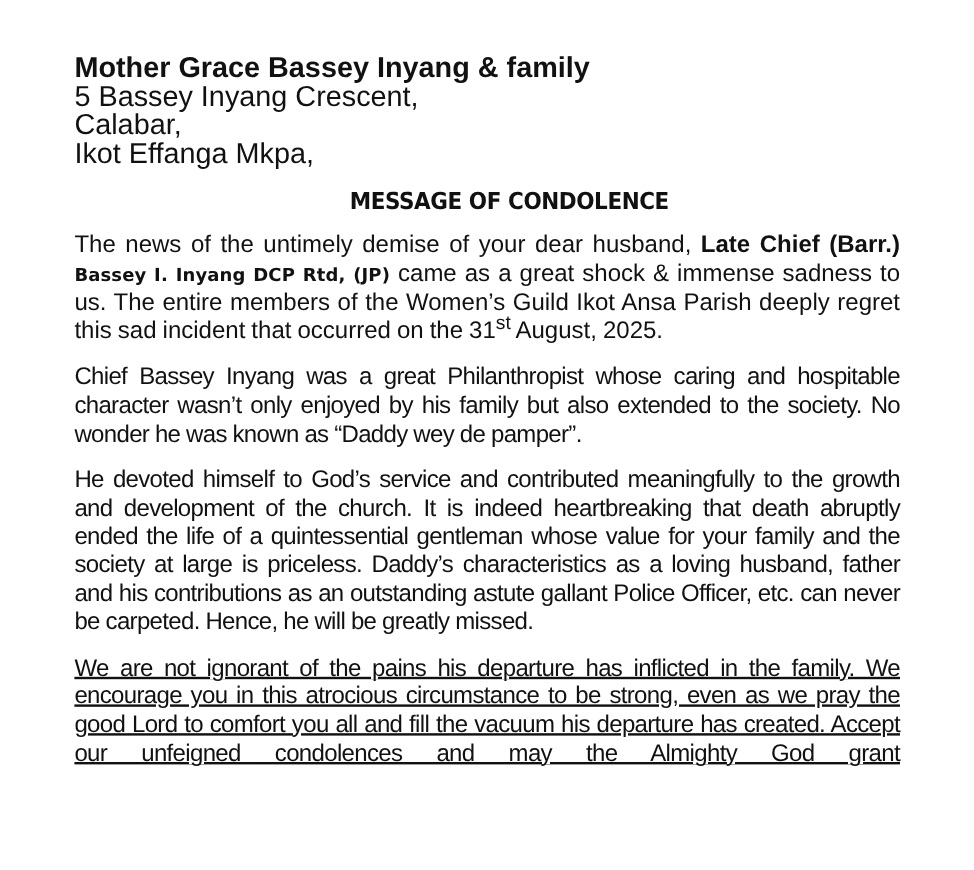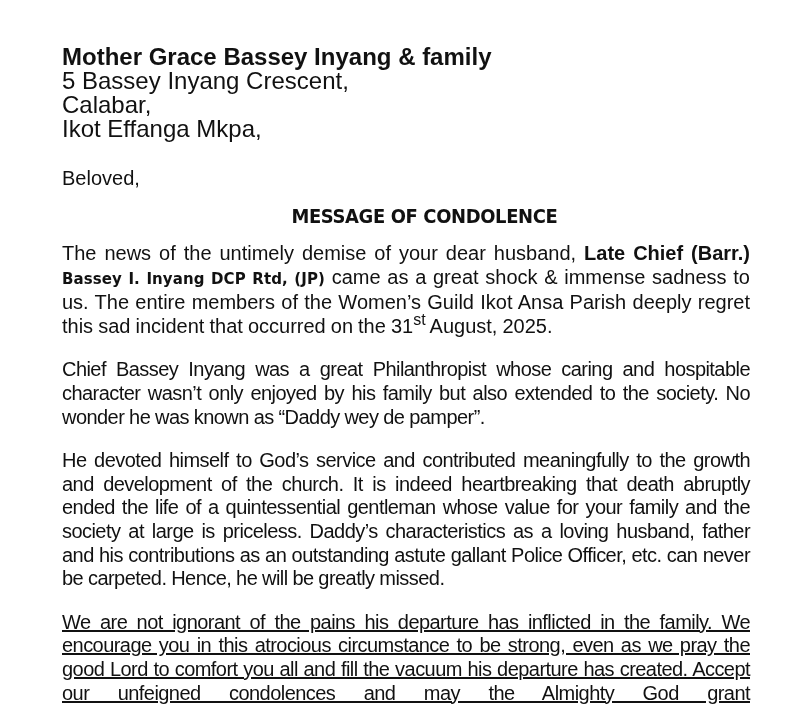--- a/index.html
+++ b/index.html
@@ -11,41 +11,40 @@
   .line { font-size: 24px; line-height: 24px; white-space: nowrap; }
   .addr-name { font-weight: bold; }
   .salutation { margin-top: 25px; font-size: 20px; line-height: 24px; }
   .heading {
     margin-top: 15px; text-align: center; font-weight: bold; font-size: 19.5px;
     line-height: 24px; font-family: "DejaVu Sans", sans-serif;
     letter-spacing: -0.4px; transform: scaleX(0.92); transform-origin: center;
     padding-left: 40px;
   }
   .para {
-    font-size: 20px; line-height: 23.6px; text-align: justify;
+    margin-top: 15px; font-size: 20px; line-height: 23.6px; text-align: justify;
     text-align-last: left; word-spacing: -0.5px;
   }
   .para.first { margin-top: 13px; }
   .para.narrow { letter-spacing: -0.55px; word-spacing: -0.2px; }
   .b-arial { font-weight: bold; }
   .b-wide { font-weight: bold; font-family: "DejaVu Sans", sans-serif; font-size: 15px; letter-spacing: 0.1px; }
   sup { font-size: 16px; line-height: 0; vertical-align: 8px; }
 </style>
 </head>
 <body>
 
 <div class="page">
   <div>
     <div class="line addr-name">Mother Grace Bassey Inyang &amp; family</div>
     <div class="line">5 Bassey Inyang Crescent,</div>
     <div class="line">Calabar,</div>
     <div class="line">Ikot Effanga Mkpa,</div>
   </div>
 
-  <div class="salutation">Beloved,</div>
 
   <div class="heading">MESSAGE OF CONDOLENCE</div>
 
   <p class="para first" style="margin-bottom:0;"><span>The news of the untimely demise of your dear husband, </span><span class="b-arial">Late Chief (Barr.)</span> <span class="b-wide">Bassey I. Inyang DCP Rtd, (JP)</span><span> came as a great shock &amp; immense sadness to us. The entire members of the Women’s Guild Ikot Ansa Parish deeply regret this sad incident that occurred on the 31</span><sup>st</sup><span> August, 2025.</span></p>
 
   <p class="para narrow" style="margin-bottom:0;">Chief Bassey Inyang was a great Philanthropist whose caring and hospitable character wasn’t only enjoyed by his family but also extended to the society. No wonder he was known as “Daddy wey de pamper”.</p>
 
   <p class="para narrow" style="margin-bottom:0;">He devoted himself to God’s service and contributed meaningfully to the growth and development of the church. It is indeed heartbreaking that death abruptly ended the life of a quintessential gentleman whose value for your family and the society at large is priceless. Daddy’s characteristics as a loving husband, father and his contributions as an outstanding astute gallant Police Officer, etc. can never be carpeted. Hence, he will be greatly missed.</p>
 
   <p class="para narrow" style="margin-bottom:0; text-align-last: justify; text-decoration: underline;">We are not ignorant of the pains his departure has inflicted in the family. We encourage you in this atrocious circumstance to be strong, even as we pray the good Lord to comfort you all and fill the vacuum his departure has created. Accept our unfeigned condolences and may the Almighty God grant</p>

